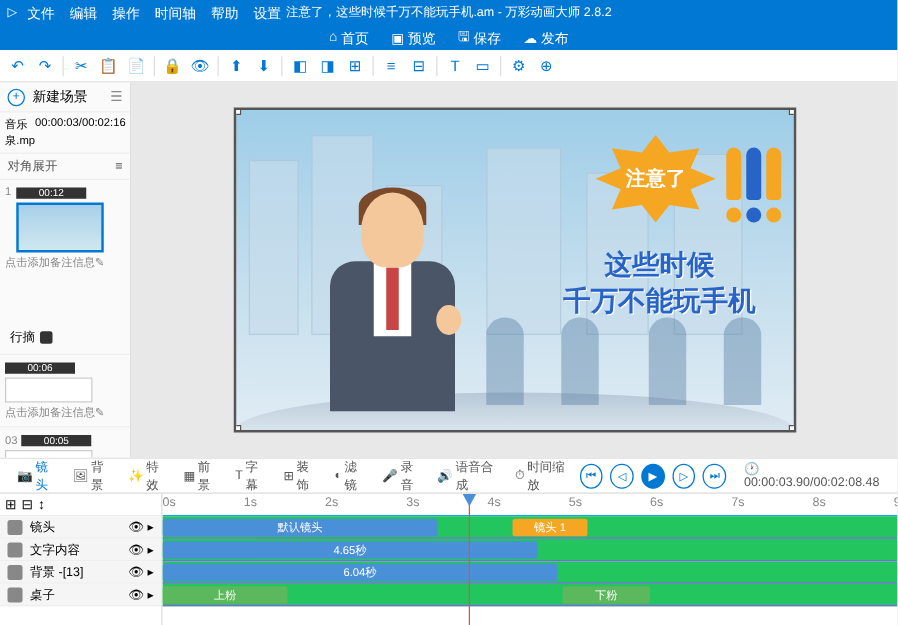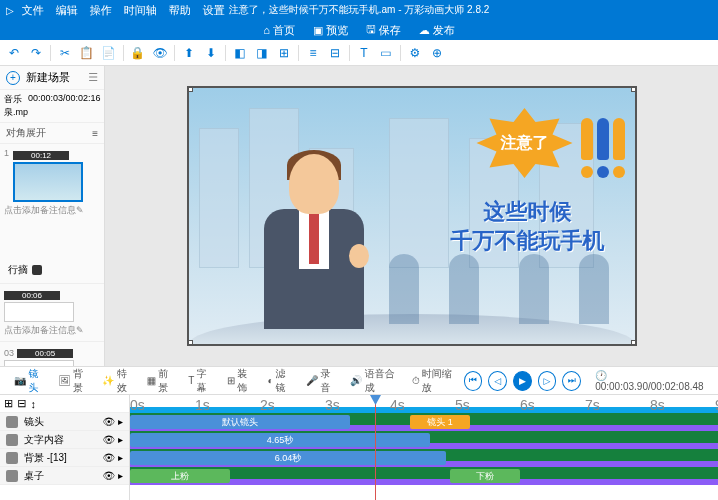--- a/index.html
+++ b/index.html
@@ -58,23 +58,23 @@
 .btab.active { color: #0078d4; }
 .play-controls { margin-left: auto; display: flex; gap: 6px; align-items: center; }
 .play-btn { width: 20px; height: 20px; border: 1px solid #0078d4; border-radius: 50%; display: flex; align-items: center; justify-content: center; color: #0078d4; cursor: pointer; font-size: 9px; }
 .time-display { font-size: 10px; color: #555; margin-left: 8px; }
 .timeline { background: #fff; border-top: 1px solid #ddd; height: 106px; display: flex; }
 .tl-left { width: 130px; border-right: 1px solid #ddd; }
 .tl-ruler-row { height: 18px; border-bottom: 1px solid #eee; display: flex; align-items: center; padding: 0 4px; gap: 4px; }
 .tl-track-label { height: 18px; border-bottom: 1px solid #eee; display: flex; align-items: center; padding: 0 6px; gap: 6px; font-size: 10px; background: #f5f5f5; }
 .tl-track-label .icon { width: 12px; height: 12px; background: #888; border-radius: 2px; }
 .tl-right { flex: 1; position: relative; overflow: hidden; }
-.tl-ruler { height: 18px; border-bottom: 6px solid #0ea5e9; position: relative; font-size: 14px; color: #888; }
+.tl-ruler { height: 18px; border-bottom: 1px solid #0ea5e9; position: relative; font-size: 10px; color: #888; }
 .tl-tick { position: absolute; top: 2px; }
-.tl-track { height: 18px; border-bottom: 6px solid #8b5cf6; position: relative; background: #15803d; }
+.tl-track { height: 18px; border-bottom: 1px solid #8b5cf6; position: relative; background: #22c55e; }
 .tl-clip { position: absolute; top: 2px; height: 14px; background: #4a90d9; color: #fff; font-size: 9px; display: flex; align-items: center; justify-content: center; border-radius: 2px; }
 .tl-clip.orange { background: #f5a623; }
 .tl-clip.green { background: #5cb85c; }
 .playhead { position: absolute; top: 0; bottom: 0; width: 1px; background: #d9534f; left: 245px; z-index: 10; }
 .playhead::before { content: ''; position: absolute; top: 0; left: -5px; width: 11px; height: 10px; background: #4a90d9; clip-path: polygon(0 0, 100% 0, 50% 100%); }
 </style>
 </head>
 <body>
 
 <div class="titlebar">

